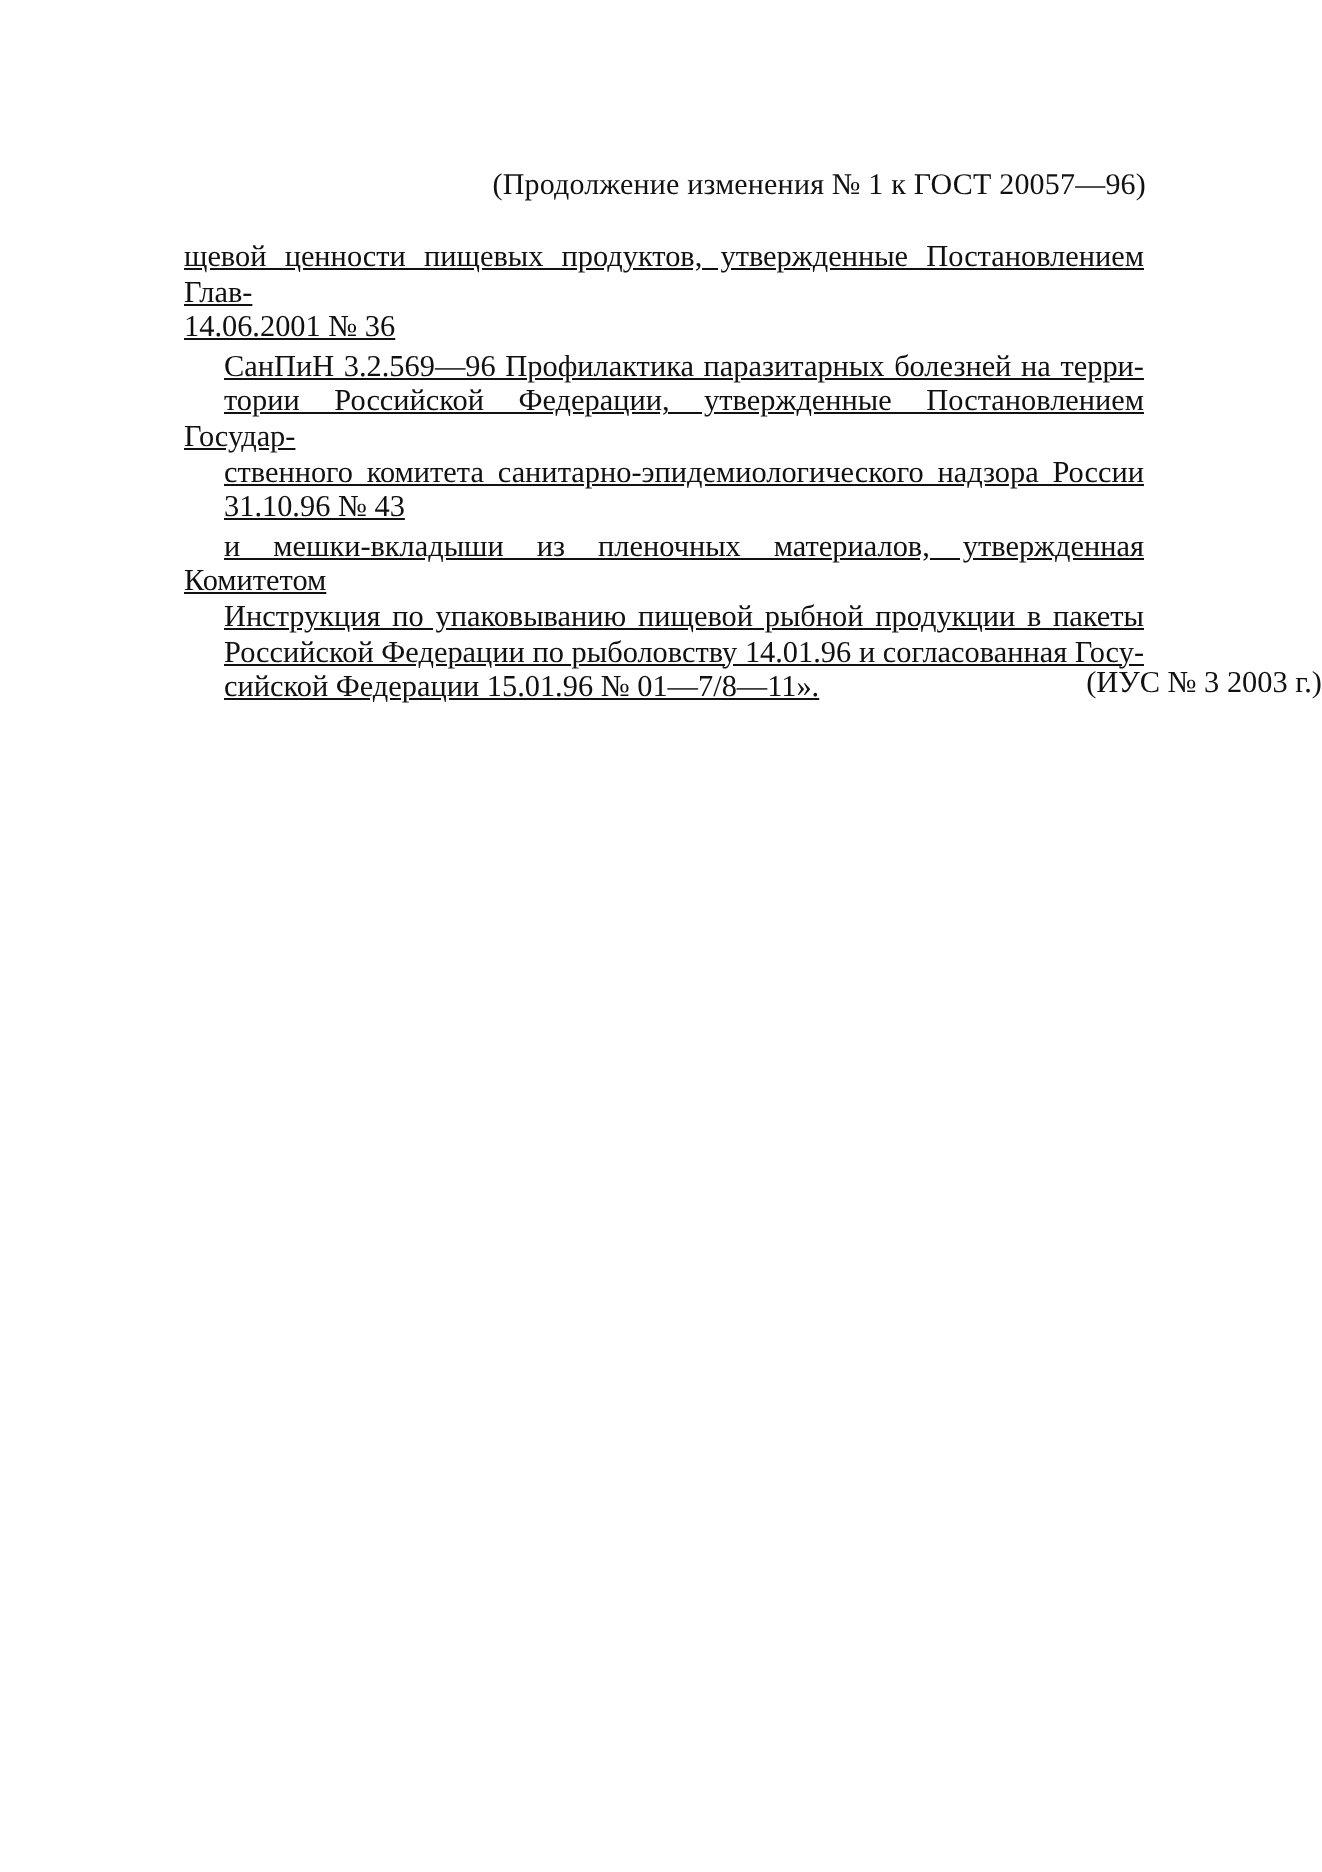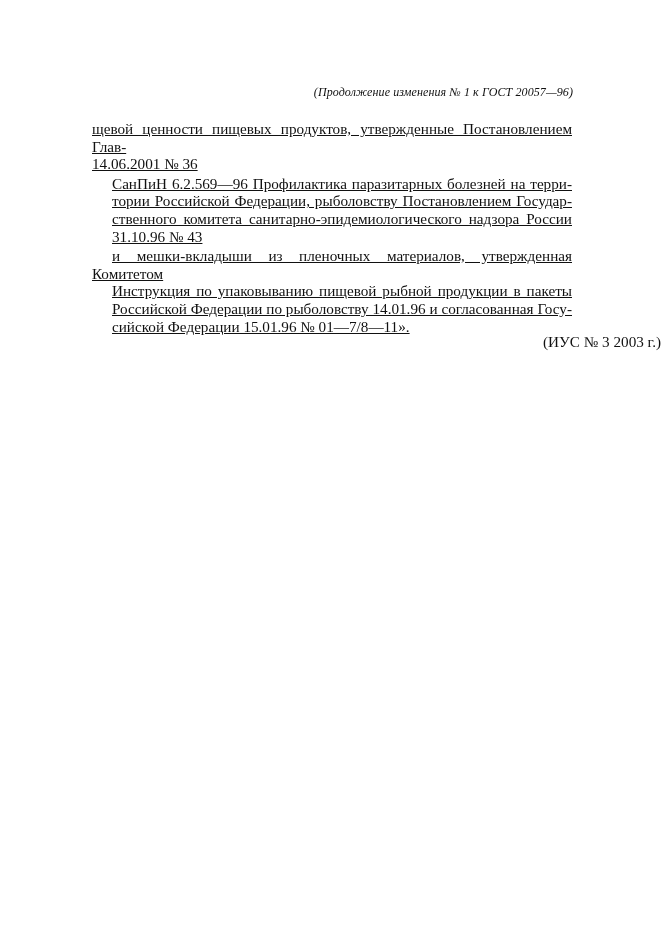--- a/index.html
+++ b/index.html
@@ -12,22 +12,21 @@
       height: 936px;
       position: relative;
       overflow: hidden;
       font-family: "Liberation Serif", "DejaVu Serif", serif;
       color: #111111;
     }
     .header {
       position: absolute;
       top: 85px;
       right: 88px;
-      font-style: italic;
-      font-size: 12px;
+      font-size: 15px;
       letter-spacing: 0.1px;
     }
     .body-text {
       position: absolute;
       left: 92px;
       top: 120px;
       width: 480px;
       font-size: 15.2px;
       line-height: 17.6px;
       text-align: justify;
@@ -61,22 +60,22 @@
 <body>
 
 <div class="header">(Продолжение изменения № 1 к ГОСТ  20057—96)</div>
 
 <div class="body-text">
   <p class="para">
     <span class="line">щевой ценности пищевых продуктов, утвержденные Постановлением Глав-</span>
     <span class="line last">14.06.2001 № 36</span>
   </p>
   <p class="para indent">
-    <span class="line">СанПиН 6.2.569—96 Профилактика паразитарных болезней на терри-</span>
-    <span class="line">тории Российской Федерации, рыболовству Постановлением Государ-</span>
+    <span class="line">СанПиН 3.2.569—96 Профилактика паразитарных болезней на терри-</span>
+    <span class="line">тории Российской Федерации, утвержденные Постановлением Государ-</span>
     <span class="line">ственного комитета санитарно-эпидемиологического надзора России</span>
     <span class="line last">31.10.96 № 43</span>
   </p>
   <p class="para indent">
     <span class="line">и мешки-вкладыши из пленочных материалов, утвержденная Комитетом</span>
     <span class="line">Инструкция по упаковыванию пищевой рыбной продукции в пакеты</span>
     <span class="line">Российской Федерации по рыболовству 14.01.96 и согласованная Госу-</span>
     <span class="line last">сийской Федерации 15.01.96 № 01—7/8—11».</span>
   </p>
 </div>

